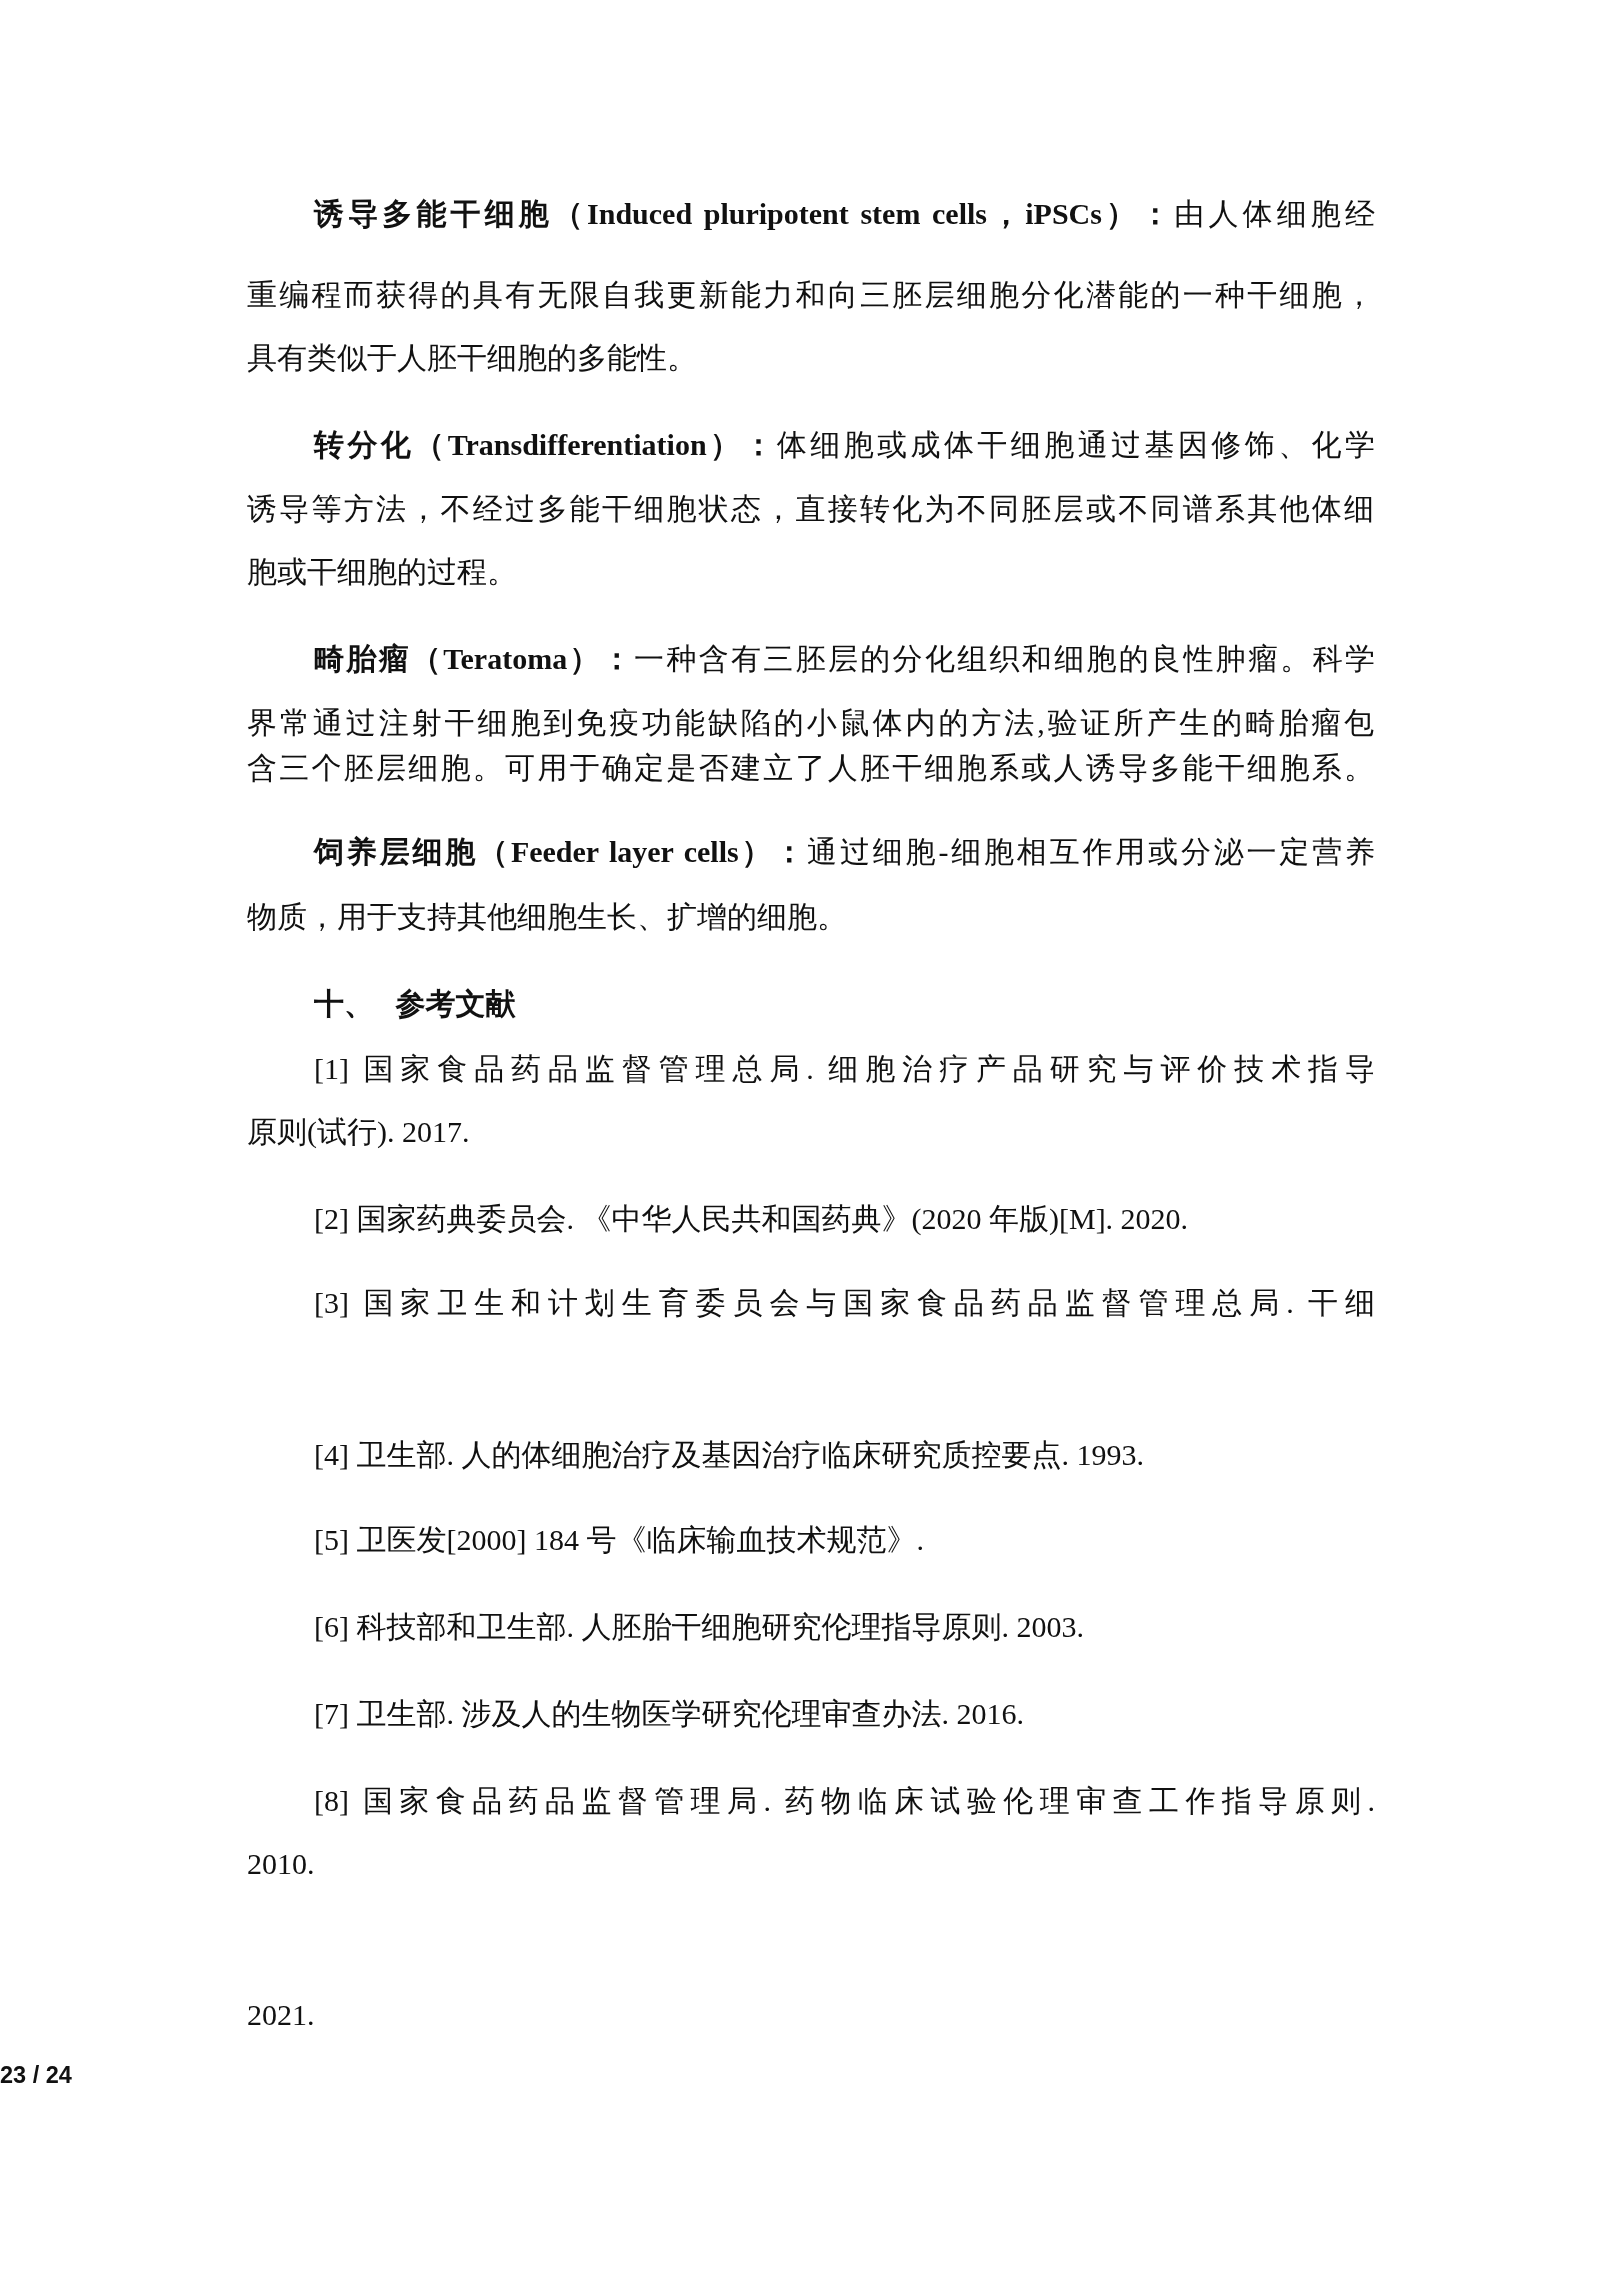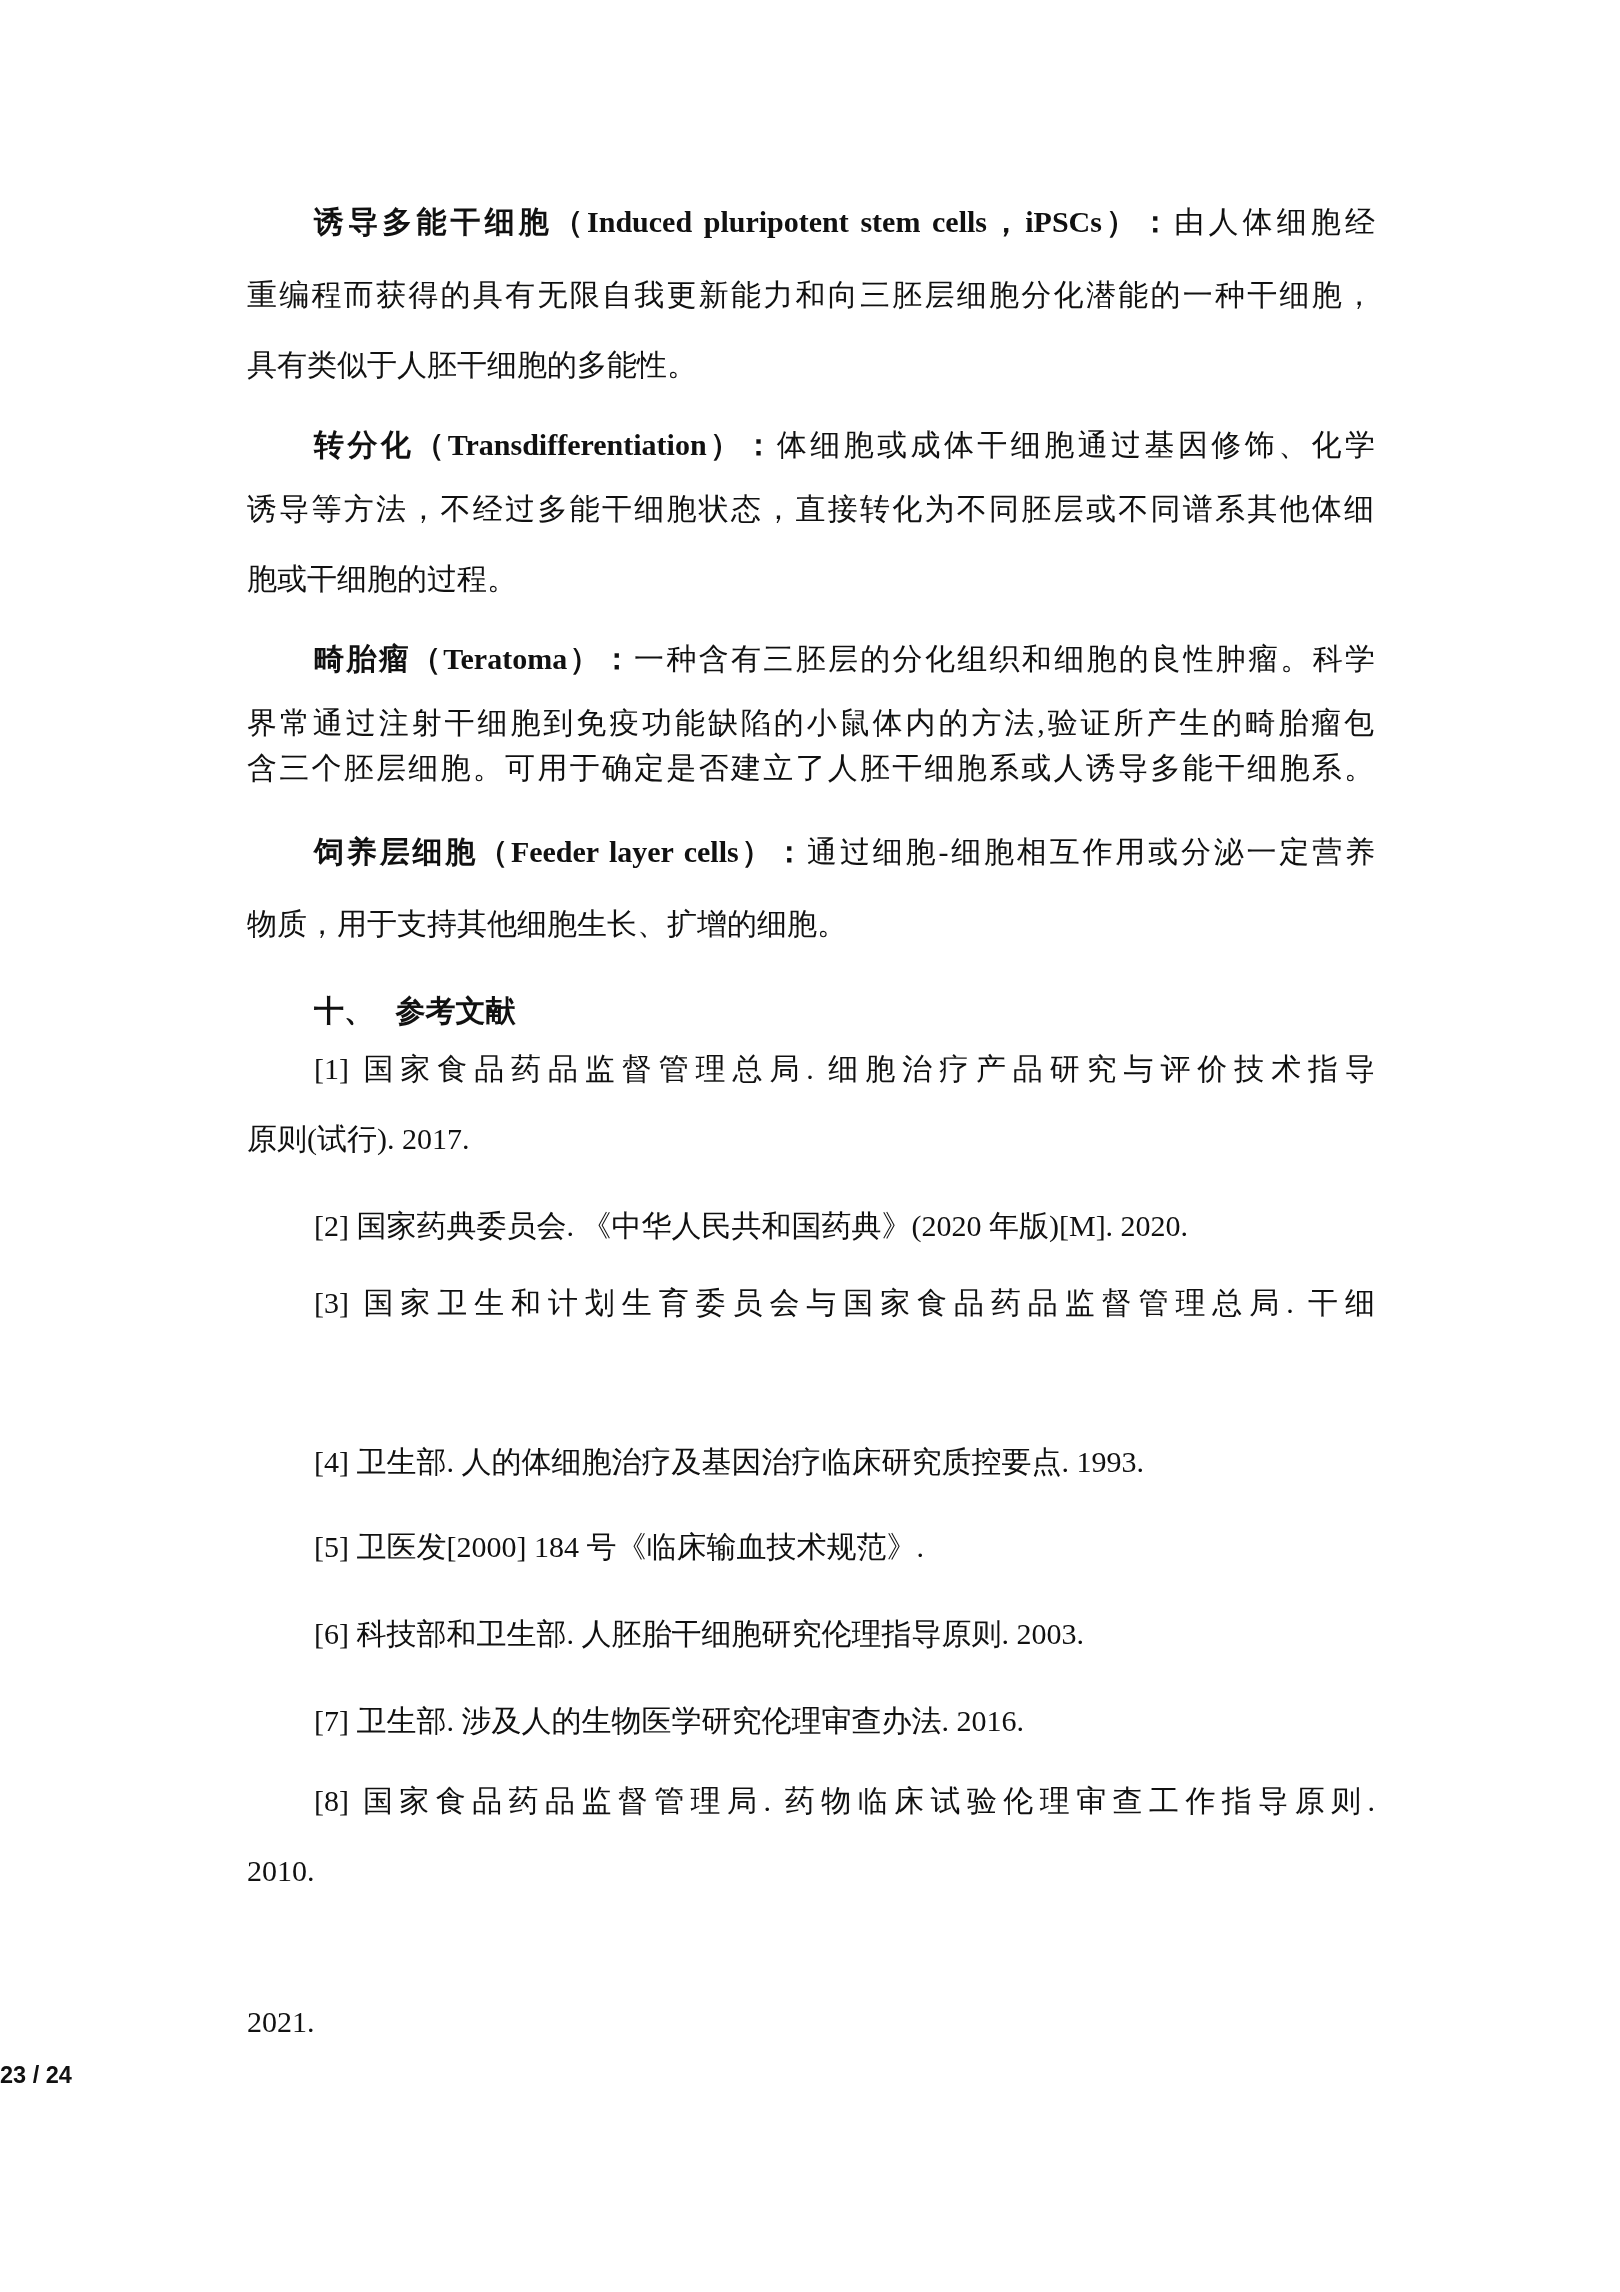--- a/index.html
+++ b/index.html
@@ -2,32 +2,32 @@
 <html><head>
 <meta charset="utf-8">
 <style>
   html, body { margin: 0; padding: 0; background: #ffffff; }
   body { width: 1620px; height: 2293px; position: relative; overflow: hidden;
          font-family: "Liberation Serif", "DejaVu Serif", serif; color: #111; }
   .page { position: absolute; left: 0; top: 0; width: 1620px; height: 2293px; background: #fff; }
   .line { position: absolute; left: 247px; width: 1127px; height: 43px; line-height: 43px;
           font-size: 30px; white-space: nowrap; text-align: justify; text-align-last: justify; }
   .line.indent { left: 314px; width: 1061px; }
-  .line.last { text-align: left; text-align-last: left; margin-top: 7px; }
+  .line.last { text-align: left; text-align-last: left; }
   .term { font-weight: bold; }
   .heading { font-weight: bold; }
   .pagenum { position: absolute; left: 0; width: 1620px; text-align: left; font-family: "Liberation Sans", "DejaVu Sans", sans-serif;
              font-weight: bold; font-size: 23.5px; line-height: 29px; }
 </style>
 </head>
 <body>
 
 <div class="page">
 
-  <div class="line indent" style="top:200px"><span class="term">诱导多能干细胞（Induced pluripotent stem cells，iPSCs）：</span><span>由人体细胞经</span></div>
+  <div class="line indent" style="top:192px"><span class="term">诱导多能干细胞（Induced pluripotent stem cells，iPSCs）：</span><span>由人体细胞经</span></div>
   <div class="line" style="top:273px">重编程而获得的具有无限自我更新能力和向三胚层细胞分化潜能的一种干细胞，</div>
   <div class="line last" style="top:336px">具有类似于人胚干细胞的多能性。</div>
 
   <div class="line indent" style="top:423px"><span class="term">转分化（Transdifferentiation）：</span><span>体细胞或成体干细胞通过基因修饰、化学</span></div>
   <div class="line" style="top:487px">诱导等方法，不经过多能干细胞状态，直接转化为不同胚层或不同谱系其他体细</div>
   <div class="line last" style="top:550px">胞或干细胞的过程。</div>
 
   <div class="line indent" style="top:637px"><span class="term">畸胎瘤（Teratoma）：</span><span>一种含有三胚层的分化组织和细胞的良性肿瘤。科学</span></div>
   <div class="line" style="top:701px">界常通过注射干细胞到免疫功能缺陷的小鼠体内的方法,验证所产生的畸胎瘤包</div>
   <div class="line" style="top:746px">含三个胚层细胞。可用于确定是否建立了人胚干细胞系或人诱导多能干细胞系。</div>

